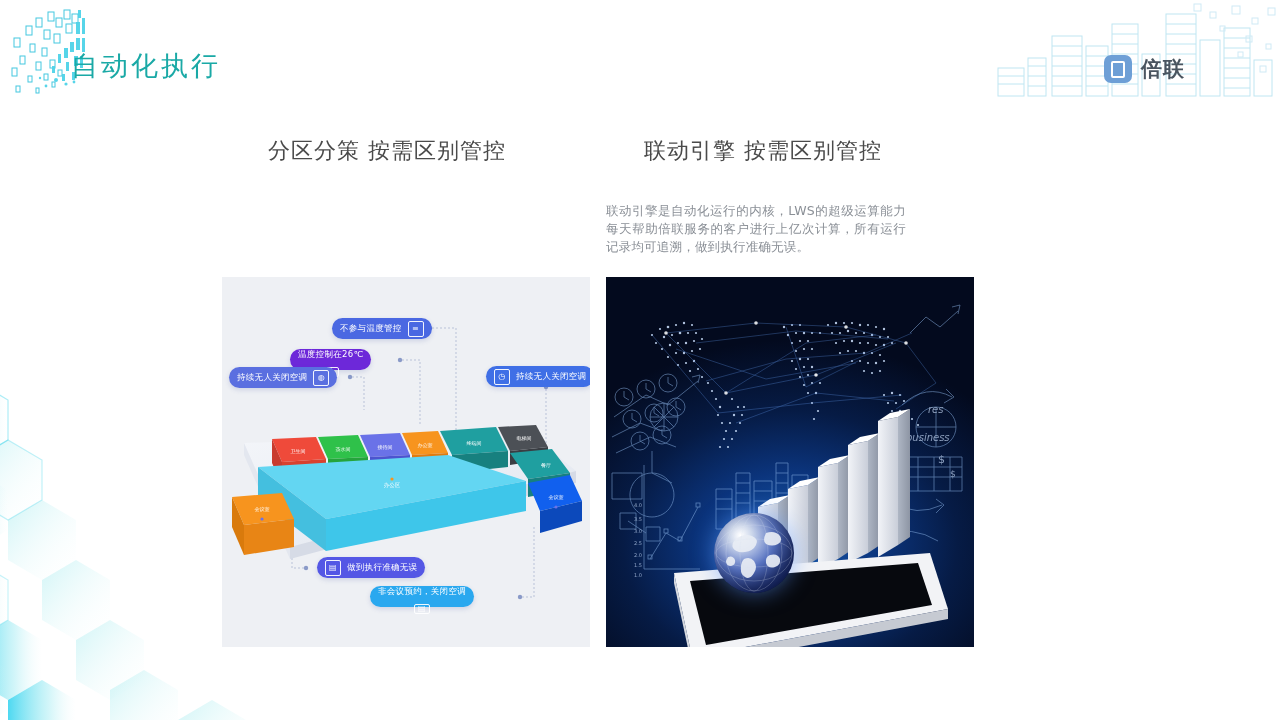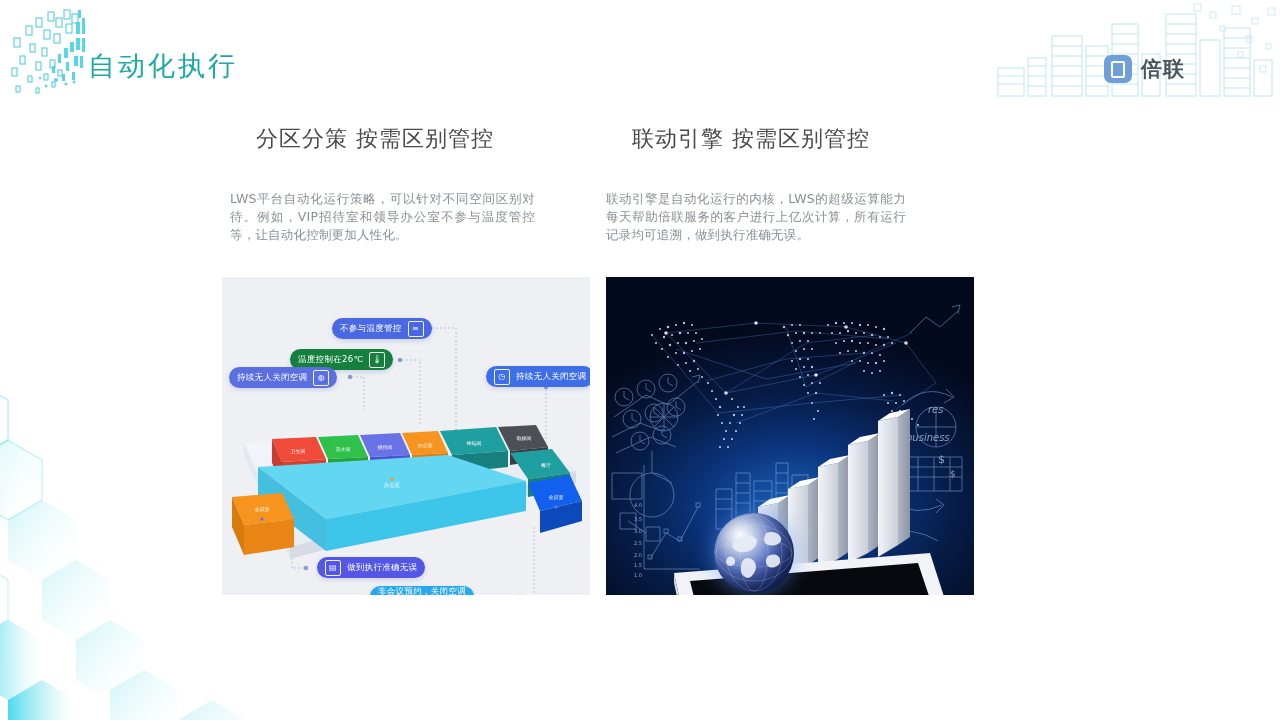--- a/index.html
+++ b/index.html
@@ -12,21 +12,21 @@
   .slide{position:absolute;inset:0;overflow:hidden;background:#fff;}
 
   
   .deco{position:absolute;pointer-events:none;}
 
   .deco-hex{left:-60px;bottom:-40px;width:330px;height:420px;}
   .deco-pixels{left:6px;top:4px;width:96px;height:96px;}
   .deco-city{right:0;top:0;width:300px;height:105px;}
 
   
-  .title-bar{position:absolute;left:88px;top:48px;}
+  .title-bar{position:absolute;left:71px;top:48px;}
   .title-bar .title{
     font-size:27px;color:#1aa9a6;letter-spacing:3px;
     font-family:"DejaVu Sans","Liberation Sans",sans-serif;
     font-weight:400;white-space:nowrap;
   }
 
   .brand{position:absolute;right:95px;top:55px;display:flex;align-items:center;gap:9px;justify-content:space-between;}
   .brand-mark{
     width:28px;height:28px;border-radius:7px;background:#6e9fd6;
     display:flex;align-items:center;justify-content:center;
@@ -37,55 +37,55 @@
   .brand-name{
     font-size:21px;color:#4a5560;letter-spacing:1px;font-weight:700;
     font-family:"DejaVu Sans","Liberation Sans",sans-serif;
   }
 
   
   .col{position:absolute;top:120px;width:370px;}
   .col-left{left:222px;}
   .col-right{left:606px;}
   .col h2{
-    margin:4px;font-size:22px;font-weight:400;color:#4a4a4a;letter-spacing:1px;
+    margin:16px;font-size:22px;font-weight:400;color:#4a4a4a;letter-spacing:1px;
     text-align:center;white-space:nowrap;
     font-family:"DejaVu Sans","Liberation Sans",sans-serif;
   }
   .col p{
     margin:36px 0 0 0;font-size:12.5px;line-height:1.45;color:#8a8f96;
     letter-spacing:0.2px;text-align:justify;
     font-family:"DejaVu Sans","Liberation Sans",sans-serif;
   }
   .col-left h2{text-align:left;padding-left:30px;}
   .col-left p{padding-left:8px;width:305px;}
   .col-right h2{text-align:left;padding-left:22px;}
   .col-right p{width:300px;}
 
   
-  .panel{position:absolute;top:277px;height:318px;}
+  .panel{position:absolute;top:277px;height:370px;}
   .panel-left{left:222px;width:368px;background:#eef0f4;overflow:hidden;}
   .panel-right{left:606px;width:368px;background:#03081c;overflow:hidden;}
 
   
   .fp{position:absolute;inset:0;}
   .tag{
     position:absolute;display:flex;align-items:center;gap:6px;
     height:21px;padding:0 8px;border-radius:11px;
     font-size:8.5px;color:#fff;letter-spacing:0.3px;white-space:nowrap;
     font-family:"DejaVu Sans","Liberation Sans",sans-serif;
     box-shadow:0 2px 5px rgba(60,80,160,.18);
   }
   .tag .gl{
     display:inline-flex;align-items:center;justify-content:center;
     width:14px;height:14px;border:1.3px solid rgba(255,255,255,.92);border-radius:2px;
     font-size:8px;line-height:1;
   }
   .tag.blue{background:#4a68e2;}
-  .tag.orange{background:#15803d;}
+  .tag.orange{background:#6d28d9;flex-direction:column;}
   .tag.indigo{background:#5a6fe0;}
   .tag.violet{background:#5457e5;}
   .tag.cyan{background:#2aa8ef;}
   .tag.royal{background:#3f6fe6;}
 
   .t1{left:110px;top:41px;}
   .t2{left:68px;top:72px;}
   .t3{left:7px;top:90px;}
   .t4{left:264px;top:89px;}
   .t5{left:95px;top:280px;}
@@ -237,21 +237,20 @@
 
   <div class="brand">
     <span class="brand-mark">
         <i></i>
       </span>
     <span class="brand-name">倍联</span>
   </div>
 
   <div class="col col-left">
     <h2>分区分策 按需区别管控</h2>
-    <p>LWS平台自动化运行策略，可以针对不同空间区别对待。例如，VIP招待室和领导办公室不参与温度管控等，让自动化控制更加人性化。</p>
   </div>
 
   <div class="col col-right">
     <h2>联动引擎 按需区别管控</h2>
     <p>联动引擎是自动化运行的内核，LWS的超级运算能力每天帮助倍联服务的客户进行上亿次计算，所有运行记录均可追溯，做到执行准确无误。</p>
   </div>
 
   <div class="panel panel-left">
     <div class="fp">
 

